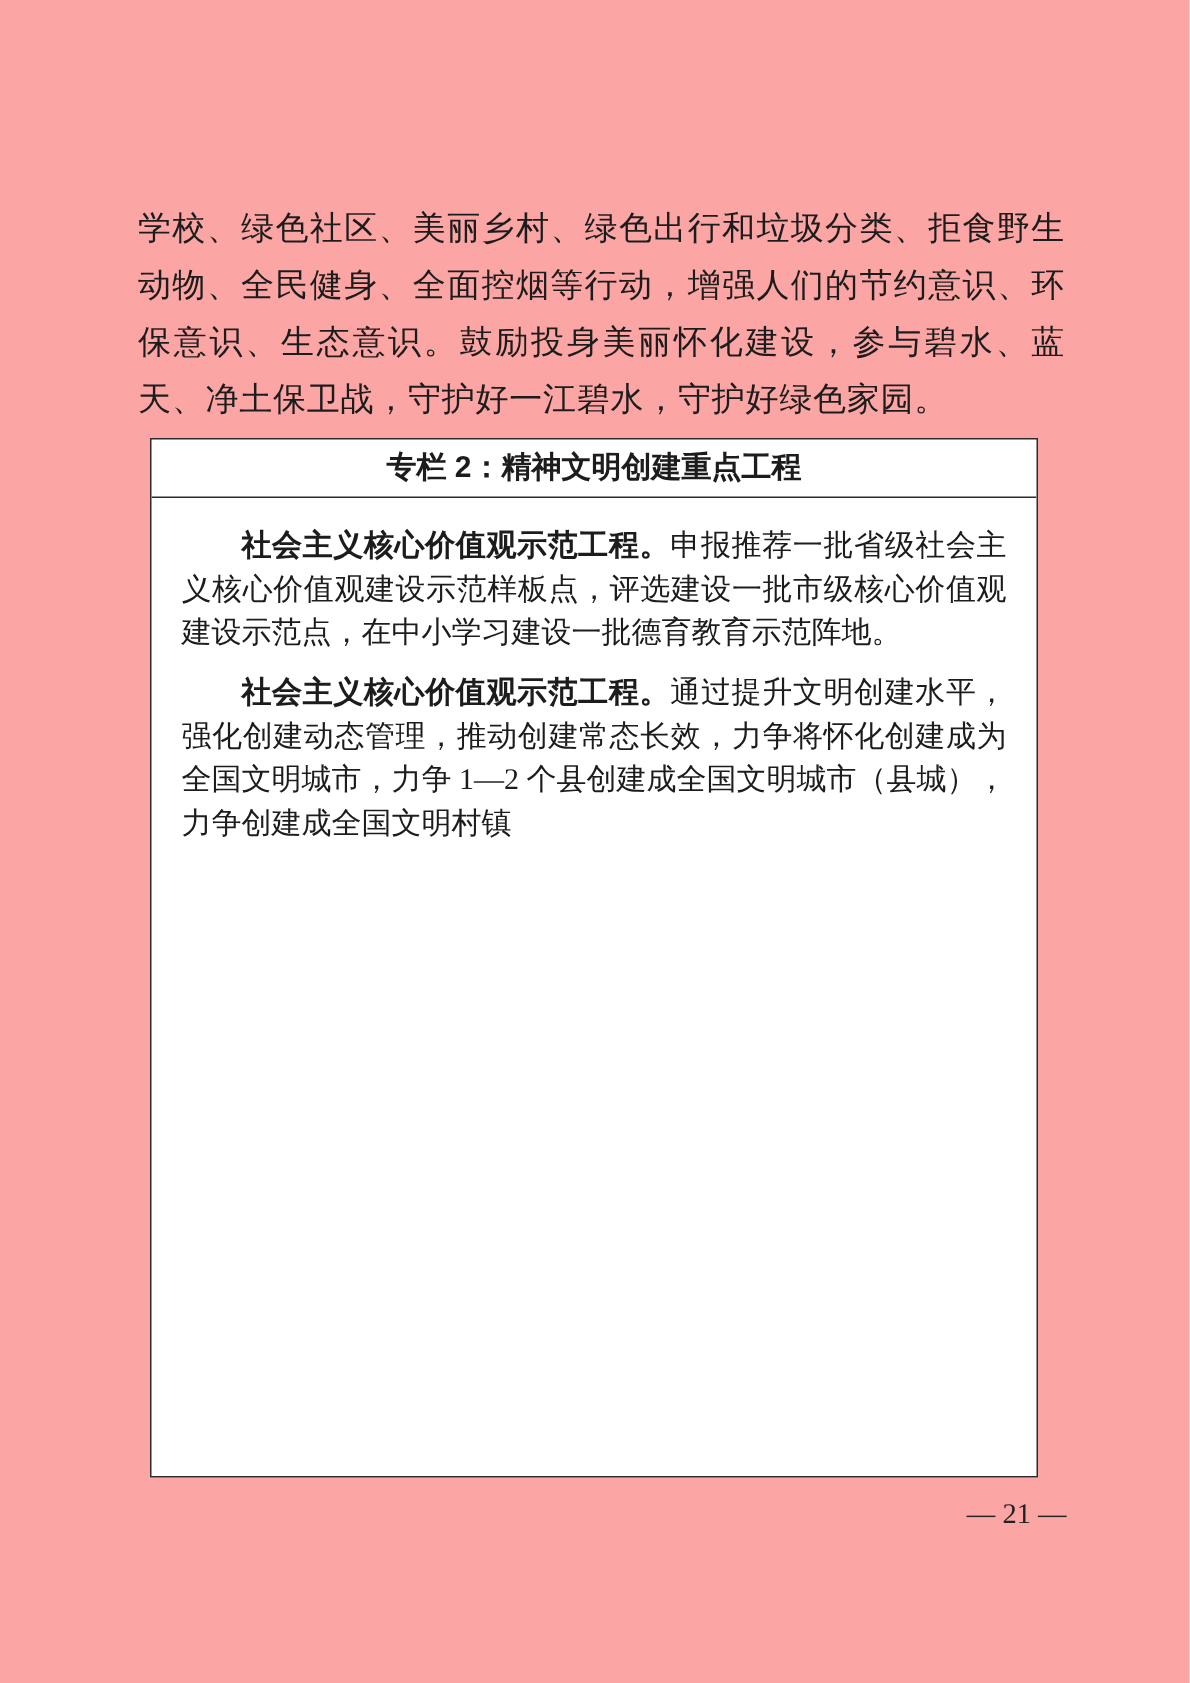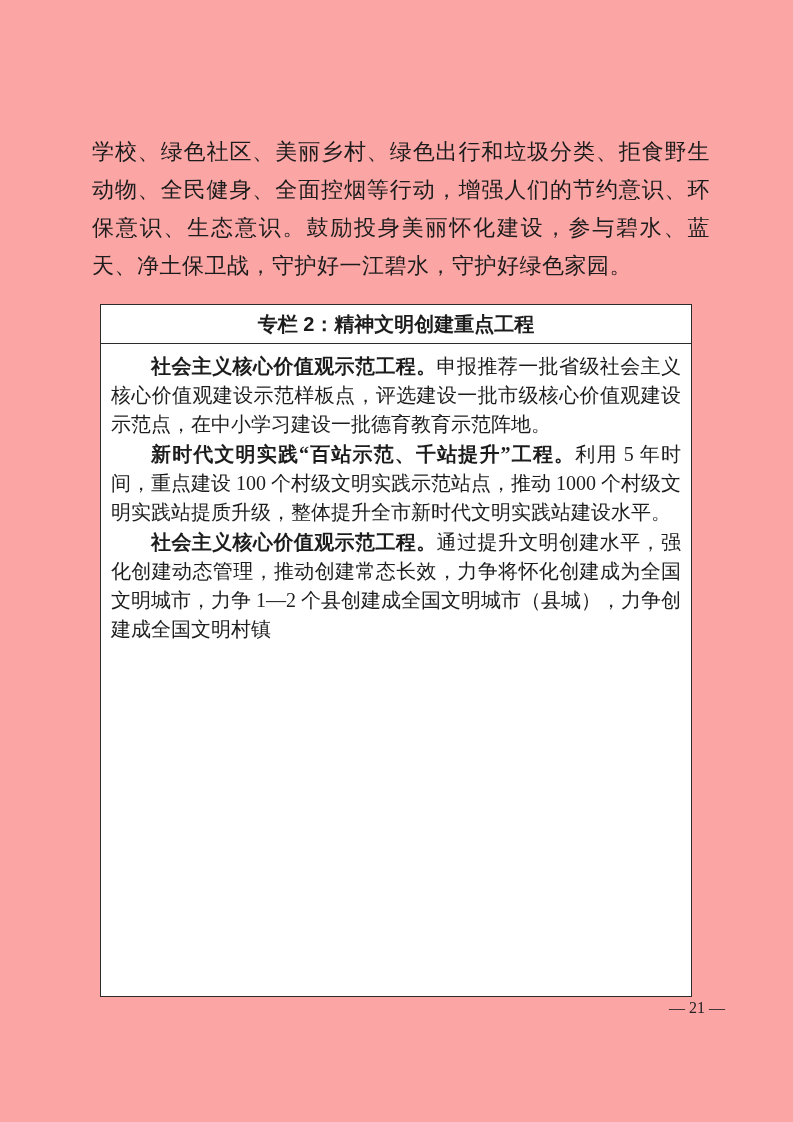--- a/index.html
+++ b/index.html
@@ -24,21 +24,21 @@
     width: 618px;
     margin: 0;
     font-size: 22px;
     line-height: 38px;
     text-align: justify;
     letter-spacing: 0.5px;
   }
   .panel {
     position: absolute;
     left: 100px;
-    top: 304px;
+    top: 292px;
     width: 592px;
     height: 693px;
     border: 1.5px solid #2b2b2b;
     box-sizing: border-box;
     overflow: hidden;
     background: #ffffff;
   }
   .panel-title {
     height: 38px;
     line-height: 38px;
@@ -49,46 +49,45 @@
     border-bottom: 1.5px solid #2b2b2b;
   }
   .panel-body {
     padding: 7px 9px 0 9px;
     font-size: 20px;
     line-height: 29px;
     text-align: justify;
     font-family: "Liberation Serif", "DejaVu Serif", serif;
   }
   .panel-para {
-    margin: 1px;
+    margin: 11px;
     text-indent: 2em;
   }
   .lead {
     font-weight: bold;
   }
   .page-number {
     position: absolute;
-    right: 96px;
+    right: 110px;
     top: 999px;
-    font-size: 16px;
+    font-size: 19px;
     font-family: "Liberation Serif", "DejaVu Serif", serif;
     color: #222222;
   }
 </style>
 </head>
 <body>
 
 <div class="page">
 
   <p class="intro">学校、绿色社区、美丽乡村、绿色出行和垃圾分类、拒食野生动物、全民健身、全面控烟等行动，增强人们的节约意识、环保意识、生态意识。鼓励投身美丽怀化建设，参与碧水、蓝天、净土保卫战，守护好一江碧水，守护好绿色家园。</p>
 
   <div class="panel">
     <div class="panel-title">专栏 2：精神文明创建重点工程</div>
     <div class="panel-body">
       <p class="panel-para"><span class="lead">社会主义核心价值观示范工程。</span><span>申报推荐一批省级社会主义核心价值观建设示范样板点，评选建设一批市级核心价值观建设示范点，在中小学习建设一批德育教育示范阵地。</span></p>
-      <p class="panel-para"><span class="lead">新时代文明实践“百站示范、千站提升”工程。</span><span>利用 5 年时间，重点建设 100 个村级文明实践示范站点，推动 1000 个村级文明实践站提质升级，整体提升全市新时代文明实践站建设水平。</span></p>
       <p class="panel-para"><span class="lead">社会主义核心价值观示范工程。</span><span>通过提升文明创建水平，强化创建动态管理，推动创建常态长效，力争将怀化创建成为全国文明城市，力争 1—2 个县创建成全国文明城市（县城），力争创建成全国文明村镇</span></p>
     </div>
   </div>
 
   <div class="page-number">— 21 —</div>
 
 </div>
 
 </body></html>

